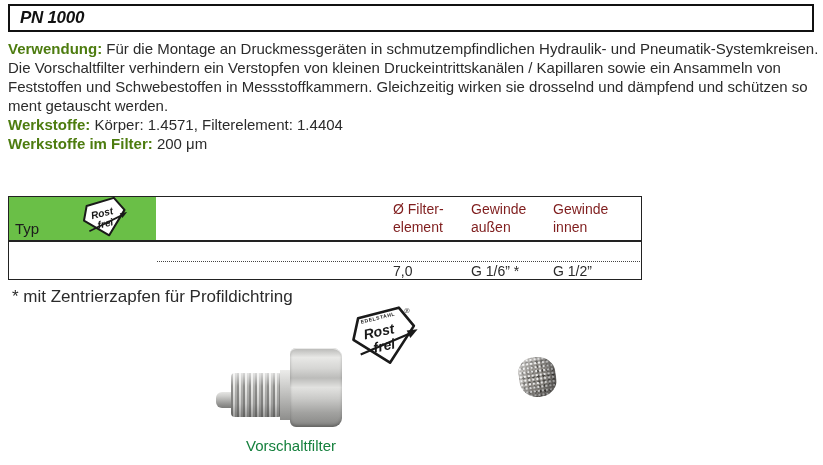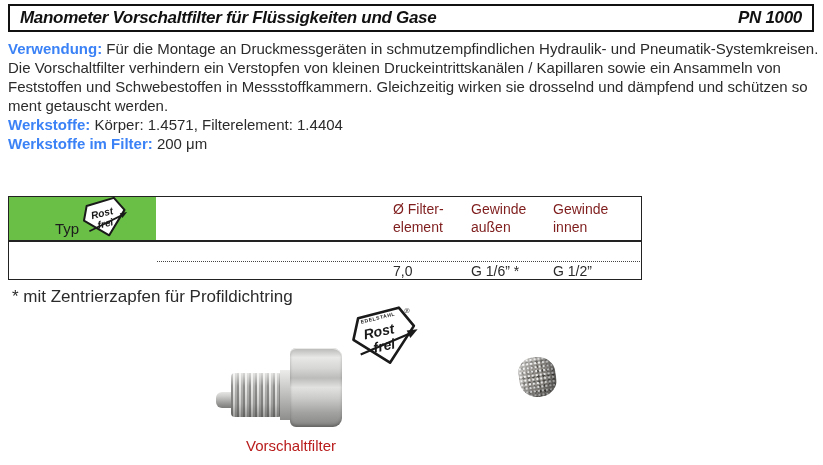--- a/index.html
+++ b/index.html
@@ -17,31 +17,31 @@
   }
   .header-bar .title, .header-bar .rating {
     font-weight:bold; font-style:italic; font-size:17px; color:#111;
     letter-spacing:-0.3px; white-space:nowrap;
   }
   
   .desc {
     position:absolute; left:8px; top:39px; width:812px;
     font-size:15px; line-height:19px;
   }
-  .desc b { color:#3b82f6; }
+  .desc b { color:#4d7c0f; }
   
   .spec-table {
     position:absolute; left:8px; top:196px; width:634px; height:84px;
     border:1px solid #222; background:#fff; font-size:14px;
   }
   .green-cell {
     position:absolute; left:0; top:0; width:147px; height:43px;
     background:#6abf47;
   }
-  .typ-label { position:absolute; left:6px; bottom:3px; font-size:15px; color:#1d1d1d;margin-left:40px; }
+  .typ-label { position:absolute; left:6px; bottom:3px; font-size:15px; color:#1d1d1d; }
   .badge-small { position:absolute; left:74px; top:0px; transform:rotate(-14deg); }
   .col-head { position:absolute; top:3px; line-height:18px; color:#7f1d1d; }
   .col-head div { white-space:nowrap; }
   .head-rule { position:absolute; left:0; right:0; top:43px; height:2px; background:#222; }
   .t-row { position:absolute; left:0; right:0; height:19px; }
   .t-row span { position:absolute; white-space:nowrap; }
   .row-1 { top:47px; }
   .row-2 { top:66px; }
   .c1 { left:384px; } .c2 { left:462px; } .c3 { left:544px; }
   .dotted-divider {
@@ -70,21 +70,21 @@
   .fit-hex {
     position:absolute; left:74px; top:3px; width:52px; height:79px;
     border-radius:6px 9px 9px 6px;
     background:linear-gradient(180deg,
       #b7b7b5 0%, #e8e8e6 12%, #d6d6d4 26%, #bcbcba 38%,
       #e2e2e0 50%, #cacac8 64%, #a2a2a0 82%, #858583 100%);
     box-shadow:inset 0 1px 0 rgba(255,255,255,.7), inset 0 -2px 3px rgba(0,0,0,.25);
   }
   .caption-vorschaltfilter {
     position:absolute; left:213px; top:437px; width:156px;
-    text-align:center; font-size:15px; color:#b91c1c;
+    text-align:center; font-size:15px; color:#15803d;
   }
   .badge-large { position:absolute; left:352px; top:306px; transform:rotate(-12deg); }
   .filter-element {
     position:absolute; left:519px; top:357px; width:37px; height:40px;
     transform:rotate(-8deg);
     border-radius:42% 48% 45% 48% / 38% 42% 40% 44%;
     background-color:#a3a09c;
     background-image:
       radial-gradient(rgba(255,255,255,.85) 1px, transparent 1.4px),
       radial-gradient(rgba(55,53,50,.8) 1px, transparent 1.4px),
@@ -99,21 +99,20 @@
   }
   .badge-svg text { fill:#1a1a1a; }
   .badge-rost { font-weight:bold; font-style:italic; }
 </style>
 </head>
 <body>
 
 <div class="page">
 
   <div class="header-bar">
-    <span class="title">Manometer Vorschaltfilter für Flüssigkeiten und Gase</span>
     <span class="rating">PN 1000</span>
   </div>
 
   <div class="desc">
     <div><b>Verwendung:</b> <span>Für die Montage an Druckmessgeräten in schmutzempfindlichen Hydraulik- und Pneumatik-Systemkreisen.</span></div>
     <div>Die Vorschaltfilter verhindern ein Verstopfen von kleinen Druckeintrittskanälen / Kapillaren sowie ein Ansammeln von</div>
     <div>Feststoffen und Schwebestoffen in Messstoffkammern. Gleichzeitig wirken sie drosselnd und dämpfend und schützen so</div>
     <div>ment getauscht werden.</div>
     <div><b>Werkstoffe:</b> <span>Körper: 1.4571, Filterelement: 1.4404</span></div>
     <div><b>Werkstoffe im Filter:</b> <span>200 μm</span></div>

